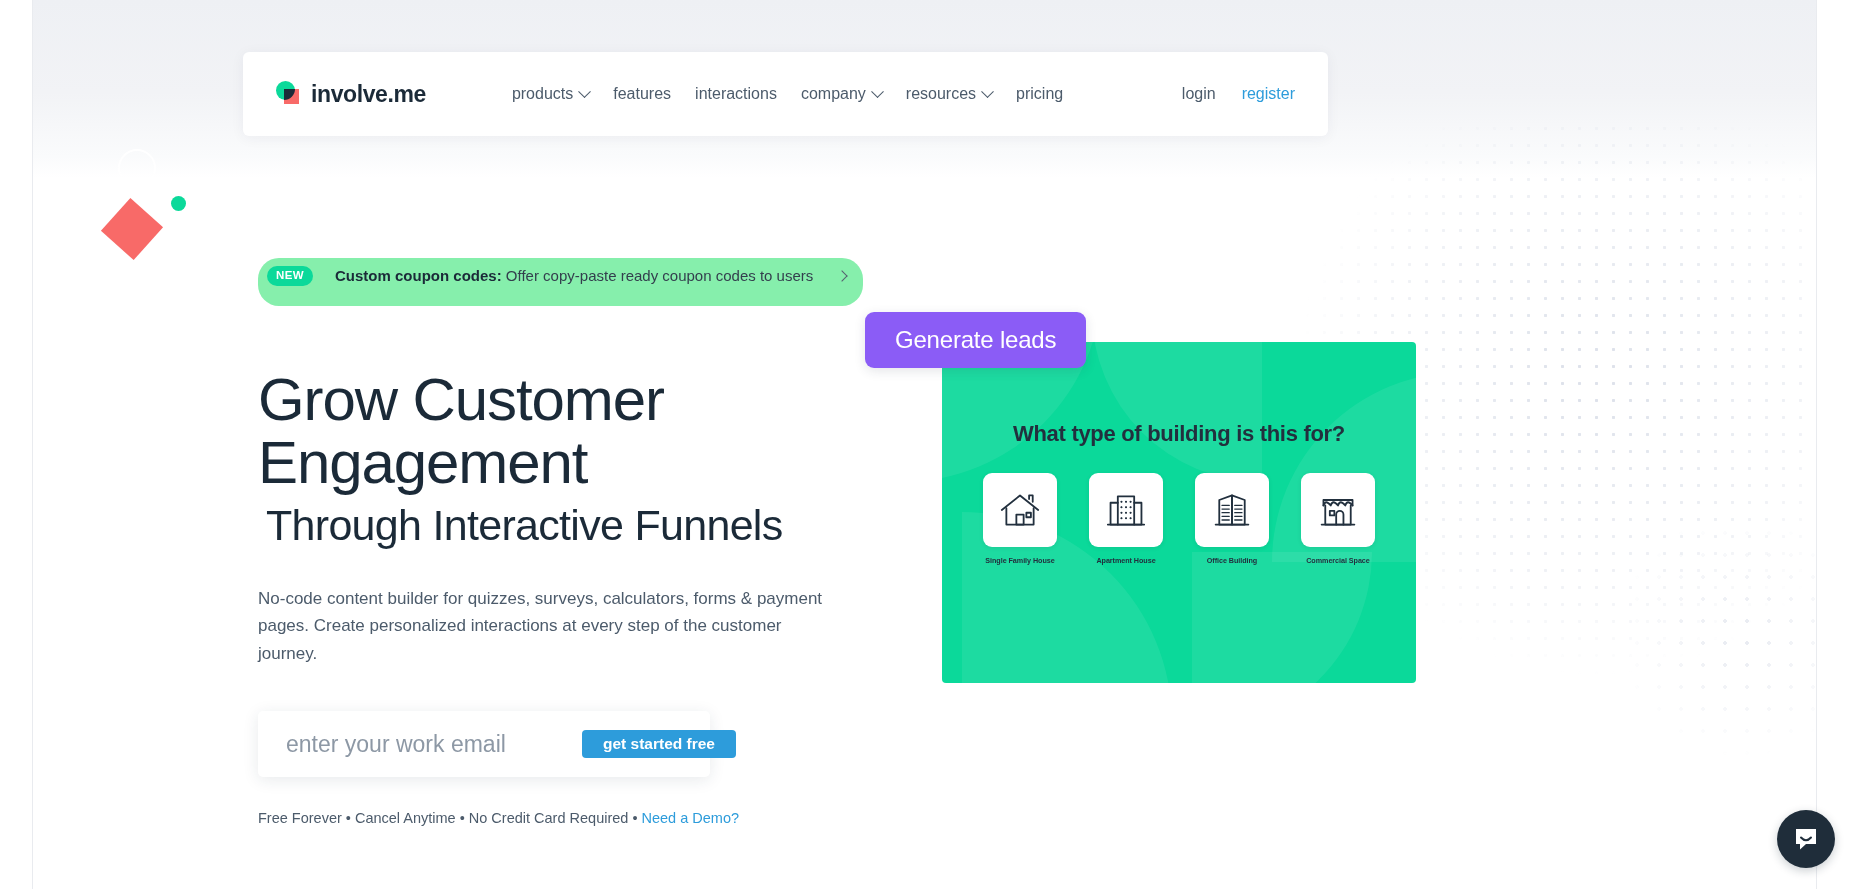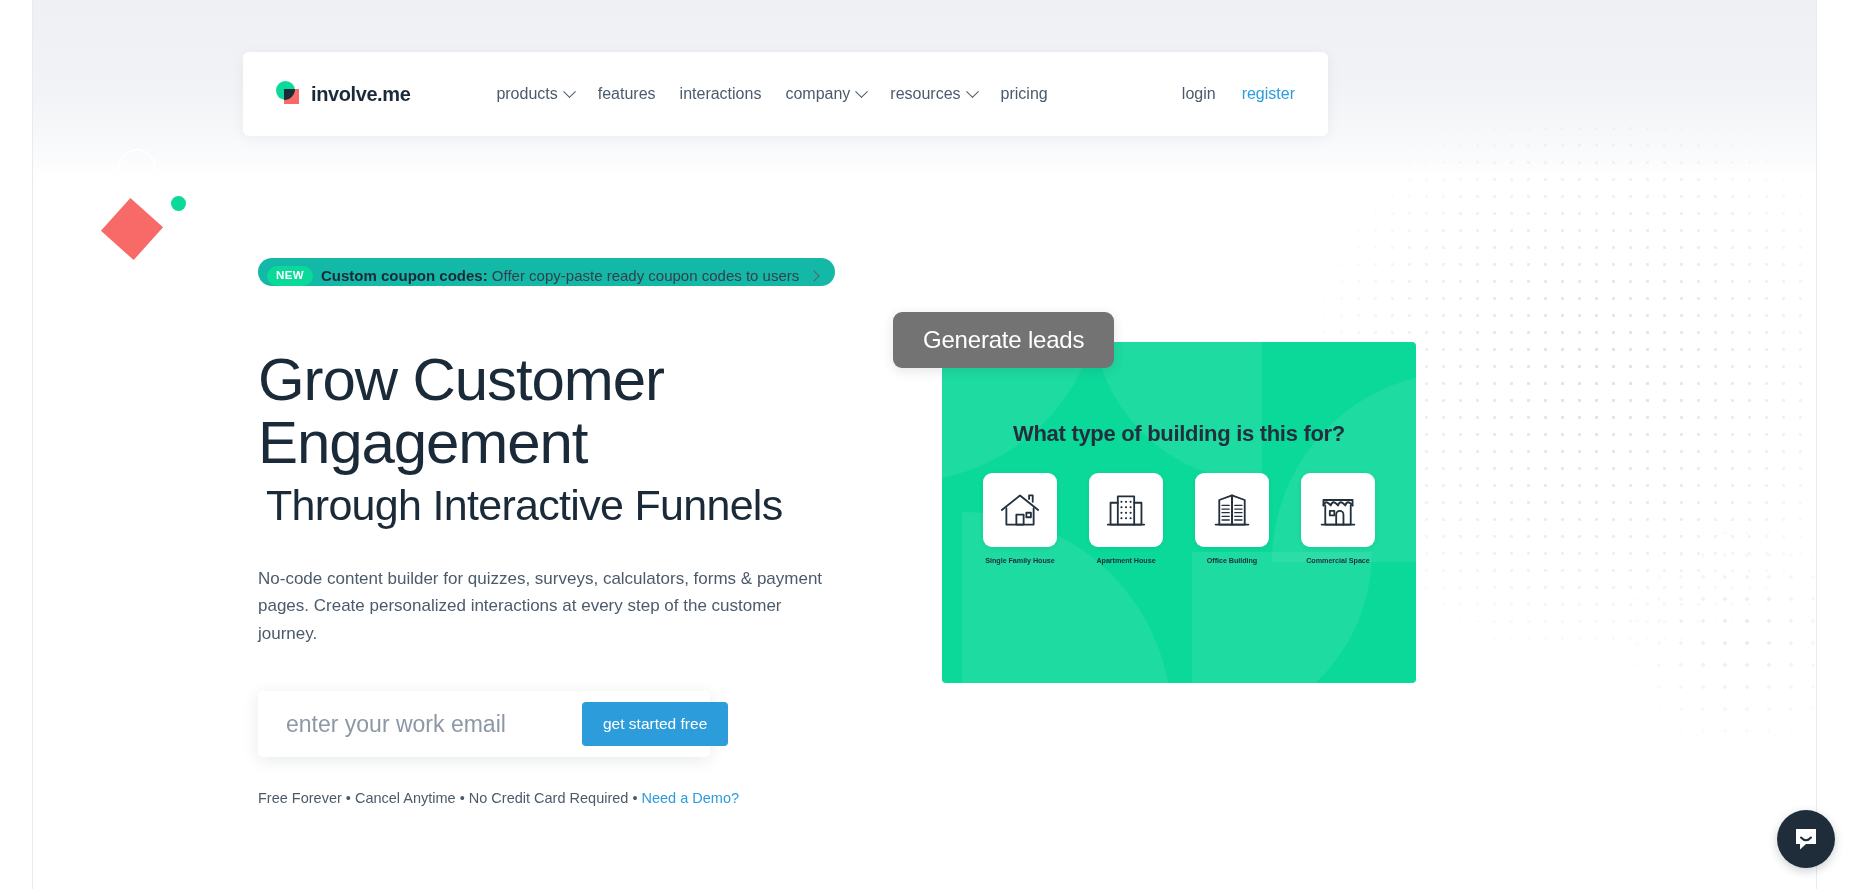--- a/index.html
+++ b/index.html
@@ -146,21 +146,21 @@
     background: #f86a68;
   }
   .brand-mark .bm-overlap {
     position: absolute;
     left: 8px; top: 8px;
     width: 11px; height: 11px;
     background: #1b2a38;
     border-bottom-right-radius: 11px;
   }
   .brand-text {
-    font-size: 20px;
+    font-size: 23px;
     font-weight: bold;
     color: #1b2a38;
     letter-spacing: -0.4px;
   }
 
   .nav-links {
     display: flex;
     align-items: center;
     gap: 0;
     margin-left: 86px;
@@ -207,24 +207,24 @@
     position: absolute;
     left: 258px;
     top: 258px;
     width: 640px;
     z-index: 10;
   }
 
   .announce {
     display: inline-flex;
     align-items: center;
-    gap: 8px;
-    background: #14b8a6;
+    gap: 22px;
+    background: #86efac;
     border-radius: 21px;
-    padding: 8px 17px 0 9px;
+    padding: 8px 17px 20px 9px;
     cursor: pointer;
   }
   .announce-badge {
     background: #0bd99a;
     color: #ffffff;
     font-size: 11.5px;
     font-weight: bold;
     letter-spacing: 0.4px;
     border-radius: 11px;
     padding: 4px 9px;
@@ -294,45 +294,45 @@
     color: #1b2a38;
     padding-left: 28px;
   }
   .email-input::placeholder { color: #8d98a5; }
   .cta-button {
     border: none;
     background: #2d9cdb;
     color: #ffffff;
     font-family: inherit;
     font-size: 15.5px;
-    font-weight: normal;
+    font-weight: bold;
     border-radius: 4px;
-    height: 44px;
+    height: 28px;
     padding: 1px 21px;
     cursor: pointer;
     white-space: nowrap;
   }
 
   .trust-line {
     margin-top: 33px;
     font-size: 14.5px;
     color: #4c5b6b;
   }
   .trust-line a {
     color: #2d9cdb;
     text-decoration: none;
     cursor: pointer;
   }
 
   
   .tooltip-pill {
     position: absolute;
-    left: 893px;
+    left: 865px;
     top: 312px;
-    background: #737373;
+    background: #8b5cf6;
     color: #ffffff;
     border-radius: 9px;
     padding: 14px 30px;
     font-size: 24px;
     letter-spacing: -0.2px;
     z-index: 16;
     box-shadow: 0 3px 12px rgba(30,45,65,0.12);
   }
 
   .green-card {

